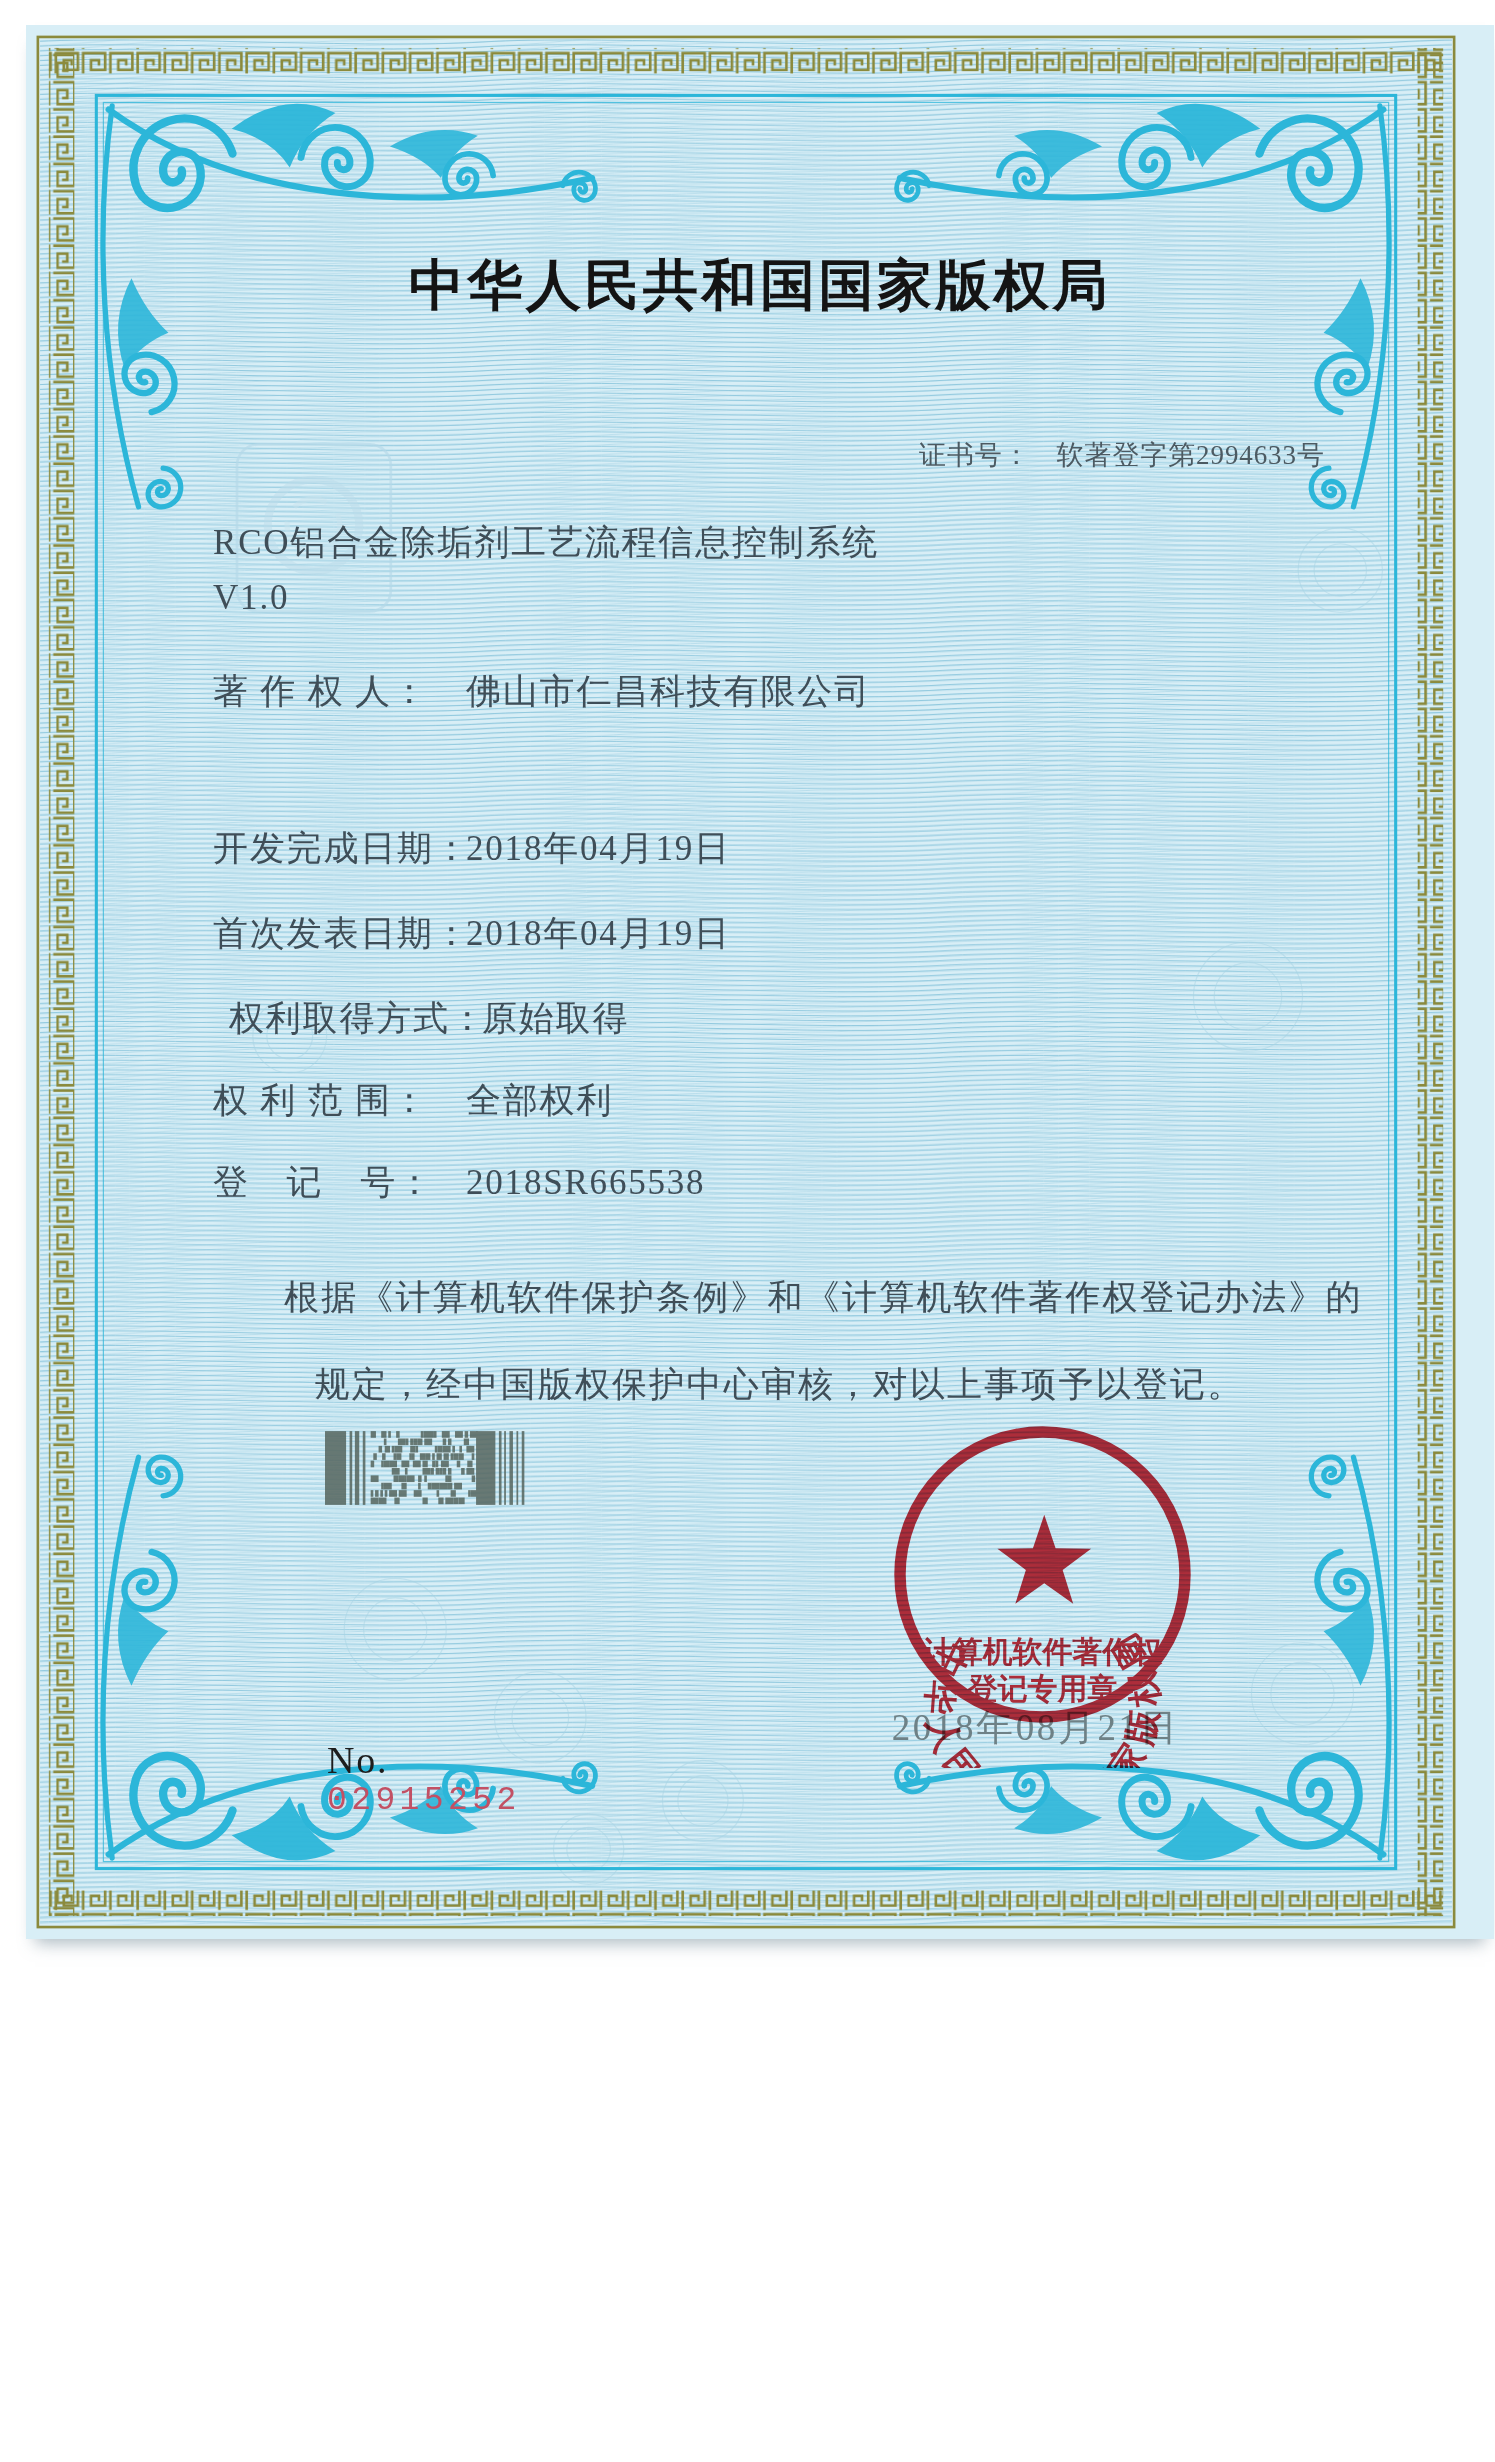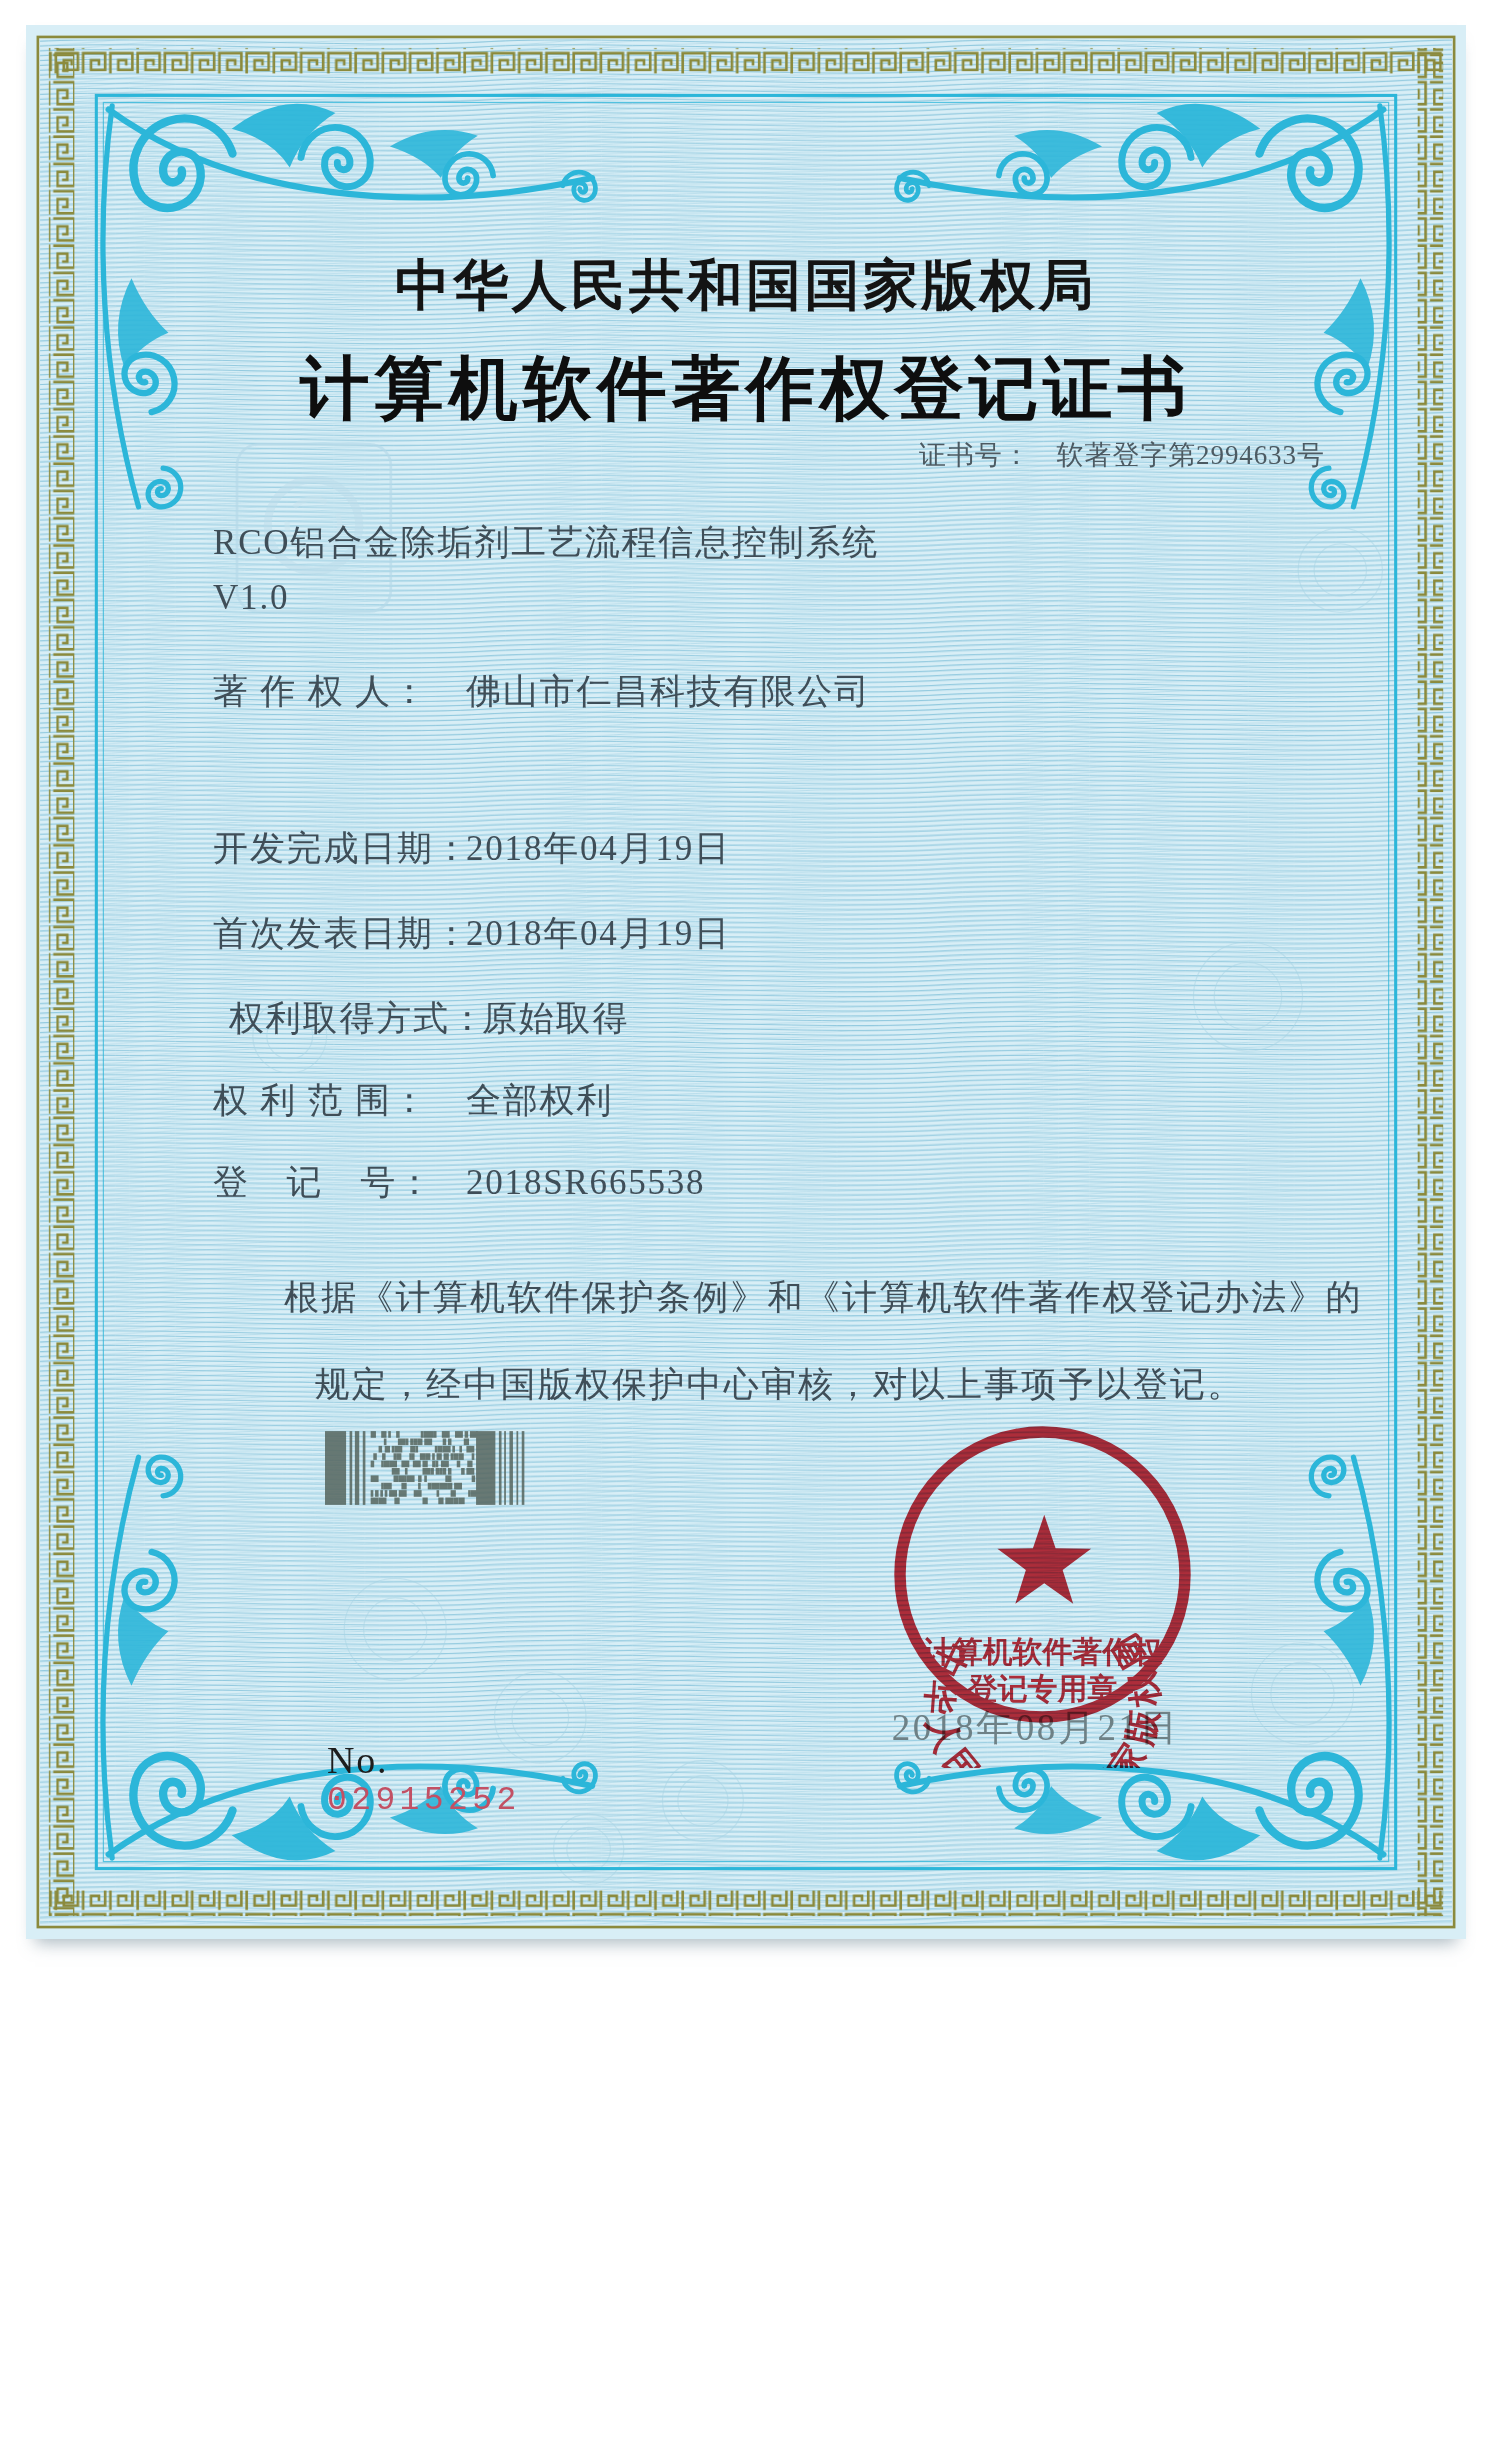--- a/index.html
+++ b/index.html
@@ -1,20 +1,20 @@
 <!DOCTYPE html>
 <html style="font-size:14px"><head>
 <meta charset="utf-8">
 <style>
   html,body{margin:0;padding:0;}
   body{width:1495px;height:2462px;background:#ffffff;position:relative;
        font-family:"Liberation Serif","DejaVu Serif",serif;}
   .page{position:absolute;inset:0;background:#fff;overflow:hidden;}
   .cert{position:absolute;left:26px;top:24.6px;width:1440px;height:1914px;
-        background:#d8eef6;box-shadow:0 12.3px 16px -8.8px rgba(100,125,140,.55);}
+        background:#d8eef6;box-shadow:0 12.3px 16px -8.8px rgba(100,125,140,.55);padding-left:28px;}
   .bgsvg{position:absolute;left:0;top:0;z-index:0;}
   .txt{position:absolute;white-space:nowrap;z-index:2;}
   .title1{left:0;right:0;top:224px;text-align:center;font-size:55px;font-weight:900;
           color:#141414;letter-spacing:3.5px;}
   .title2{left:0;right:0;top:318px;text-align:center;font-size:69px;font-weight:900;
           color:#0e0e0e;letter-spacing:5.3px;}
   .certno{left:893px;top:412px;font-size:27px;color:#4c5a62;letter-spacing:0.9px;}
   .certno .gap{display:inline-block;width:26px;}
   .row{left:187px;font-size:35px;color:#3f4e58;letter-spacing:1.8px;line-height:55px;display:flex;}
   .row .lbl{display:inline-block;width:253px;flex:none;}
@@ -157,21 +157,20 @@
         <rect x="88" y="88" width="1462" height="2001" fill="none" stroke="#2cb6d9" stroke-width="1.3" opacity="0.75"></rect>
       </g>
 
       <use href="#fl" transform="translate(84 78)"></use>
       <use href="#fl" transform="translate(1554 78) scale(-1 1)"></use>
       <use href="#fl" transform="translate(84 2099) scale(1 -1)"></use>
       <use href="#fl" transform="translate(1554 2099) scale(-1 -1)"></use>
     </svg>
 
     <div class="txt title1">中华人民共和国国家版权局</div>
-    <div class="txt title2">计算机软件著作权登记证书</div>
 
     <div class="txt certno">
       <span>证书号：</span><span class="gap"></span><span>软著登字第2994633号</span>
     </div>
 
     <div class="txt row r1">
       <span class="val"><span>RCO铝合金除垢剂工艺流程信息控制系统</span><span class="v2">V1.0</span></span>
     </div>
     <div class="txt row r2">
       <span class="lbl">著 作 权 人：</span>

